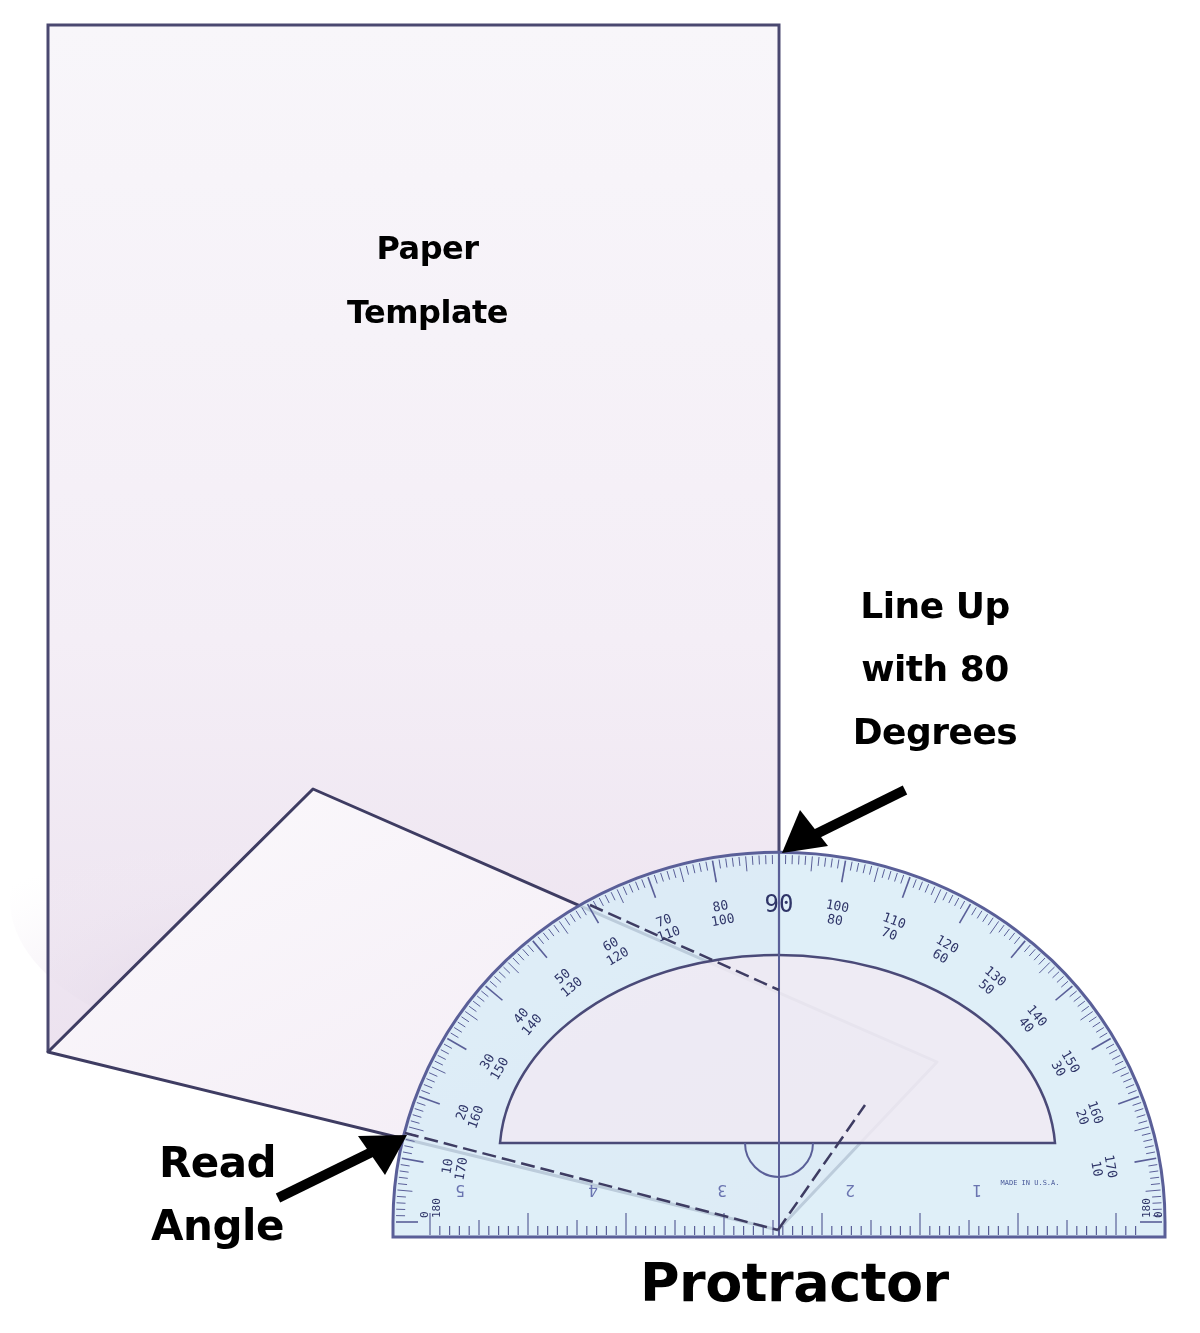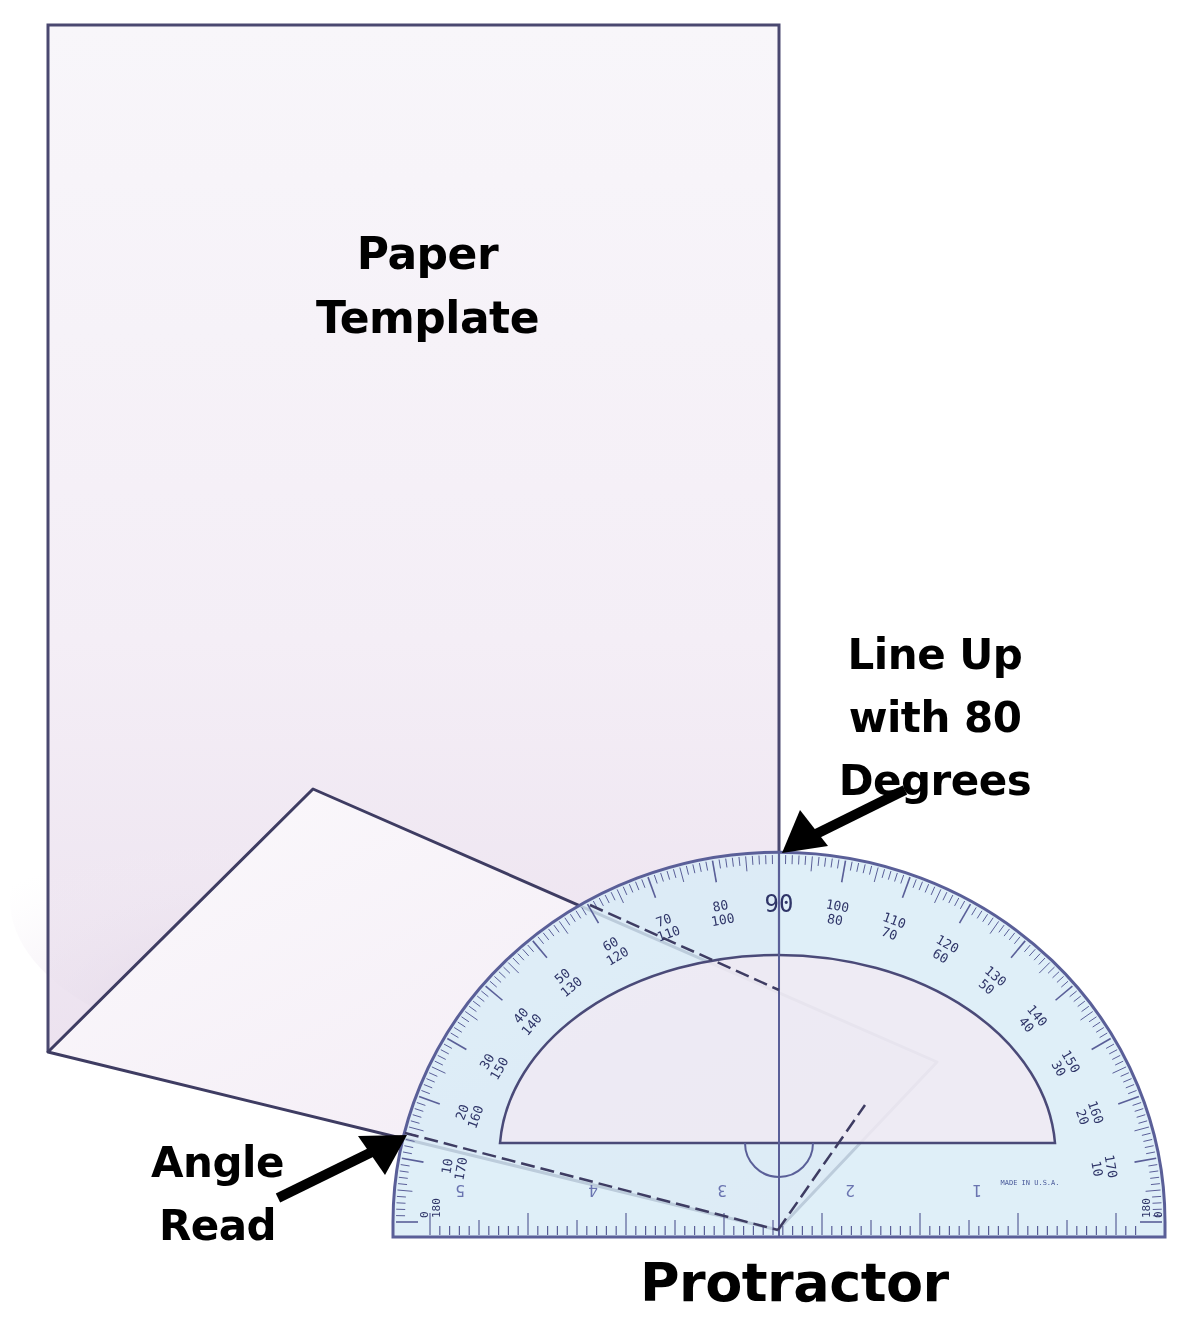--- a/index.html
+++ b/index.html
@@ -6,23 +6,23 @@
   body { width: 1200px; height: 1333px; position: relative; overflow: hidden;
          font-family: "DejaVu Sans", "Liberation Sans", sans-serif; }
   #stage { position: absolute; left: 0; top: 0; width: 1200px; height: 1333px; }
   .label {
     position: absolute; text-align: center; color: #000;
     font-family: "DejaVu Sans", "Liberation Sans", sans-serif;
     font-weight: 900; line-height: 1.0; letter-spacing: -0.5px;
     white-space: nowrap;
   }
   .label span { display: block; }
-  #lbl-paper { left: 300px; top: 232px; width: 255px; font-size: 44px; }
+  #lbl-paper { left: 300px; top: 232px; width: 255px; font-size: 32px; }
   #lbl-paper span { height: 64px; }
-  #lbl-lineup { left: 810px; top: 588px; width: 250px; font-size: 42px; margin-top: 46px; }
+  #lbl-lineup { left: 810px; top: 588px; width: 250px; font-size: 36px; }
   #lbl-lineup span { height: 63px; }
   #lbl-read { left: 120px; top: 1142px; width: 195px; font-size: 42px; }
   #lbl-read span { height: 63px; }
   #lbl-protractor { left: 640px; top: 1256px; width: 300px; font-size: 54px; }
   svg text { font-family: "DejaVu Sans Mono", "Liberation Mono", monospace; }
 </style>
 </head>
 <body>
 
 <div id="stage">
@@ -382,17 +382,17 @@
   <div class="label" id="lbl-paper">
     <span>Paper</span>
     <span>Template</span>
   </div>
   <div class="label" id="lbl-lineup">
     <span>Line Up</span>
     <span>with 80</span>
     <span>Degrees</span>
   </div>
   <div class="label" id="lbl-read">
+    <span>Read</span>
     <span>Angle</span>
-    <span>Read</span>
   </div>
   <div class="label" id="lbl-protractor">Protractor</div>
 </div>
 
 </body></html>

